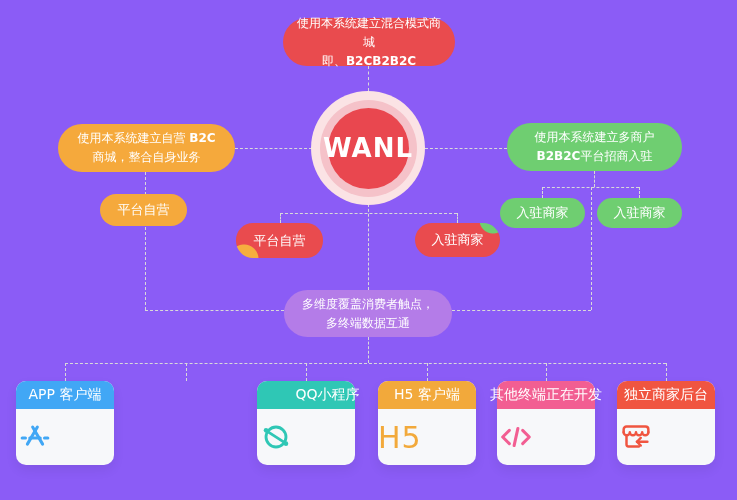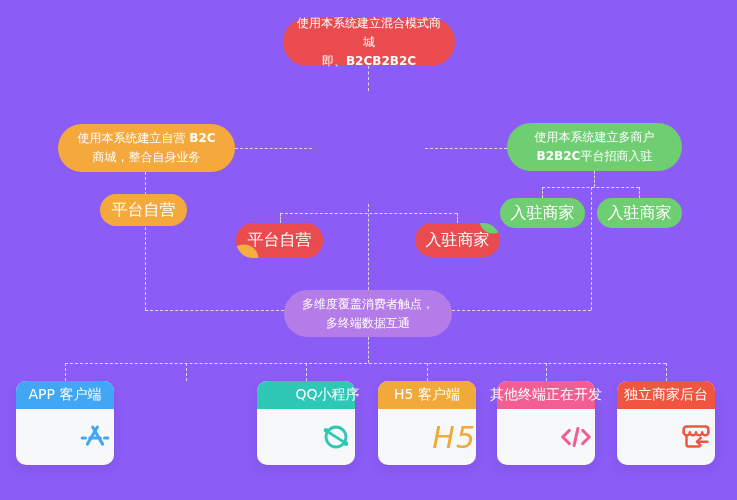--- a/index.html
+++ b/index.html
@@ -17,21 +17,21 @@
     text-align:center;border-radius:24px;padding:4px 14px;box-sizing:border-box;
   }
   .box b{font-weight:bold;}
   .box .wrapline{display:block;width:100%;}
   .red-bg{background:#e94b4e;}
   .orange-bg{background:#f5a93c;}
   .green-bg{background:#6fce71;}
   .purple-bg{background:#b47ce8;}
   
   .pill{
-    position:absolute;z-index:3;color:#fff;font-size:16px;display:flex;
+    position:absolute;z-index:3;color:#fff;font-size:13px;display:flex;
     align-items:center;justify-content:center;border-radius:17px;box-sizing:border-box;
   }
   .pill-orange-accent{
     background-color:#e94b4e;
     background-image:radial-gradient(circle at 8px 36px,#f6ae3f 0 14px,rgba(246,174,63,0) 15px);
   }
   .pill-green-accent{
     background-color:#e94b4e;
     background-image:radial-gradient(circle at 78px -3px,#6fce71 0 13px,rgba(111,206,113,0) 14px);
   }
@@ -45,21 +45,21 @@
   .brand{color:#fff;font-size:26px;font-weight:600;letter-spacing:1px;}
   
   .card{
     position:absolute;top:381px;width:98px;height:84px;z-index:3;border-radius:10px;
     box-shadow:0 5px 12px rgba(0,0,0,0.07);background:#f7f8fa;
   }
   .card-head{
     height:28px;border-radius:10px 10px 0 0;color:#fff;font-size:14px;
     display:flex;align-items:center;justify-content:center;white-space:nowrap;
   }
-  .card-body{height:56px;display:flex;align-items:center;justify-content:flex-end;font-style:italic;}
+  .card-body{height:56px;display:flex;align-items:center;justify-content:flex-start;}
   .h-blue{background:#41a7f5;}
   .h-green{background:#67c76f;}
   .h-teal{background:#2fc7b5;padding-left:43px;}
   .h-amber{background:#f2a93b;}
   .h-pink{background:#f25e92;}
   .h-red{background:#f05540;}
   .h5-glyph{font-size:30px;color:#f2a93b;font-weight:400;letter-spacing:1px;}
   svg{display:block;}
 </style>
 </head>
@@ -89,20 +89,27 @@
   <div class="vline" style="left:306px;top:363px;height:18px;"></div>
   <div class="vline" style="left:427px;top:363px;height:18px;"></div>
   <div class="vline" style="left:546px;top:363px;height:18px;"></div>
   <div class="vline" style="left:666px;top:363px;height:18px;"></div>
 
   <div class="box red-bg" style="left:283px;top:18px;width:172px;height:48px;">
     <span class="wrapline">使用本系统建立混合模式商城</span>
     <span class="wrapline"><span>即、</span><b>B2CB2B2C</b></span>
   </div>
 
+  <div class="ring-outer">
+    <div class="ring-mid">
+      <div class="ring-inner">
+        <span class="brand">WANL</span>
+      </div>
+    </div>
+  </div>
 
   <div class="box orange-bg" style="left:58px;top:124px;width:177px;height:48px;">
     <span><span>使用本系统建立自营 </span><b>B2C</b><span> 商城，整合自身业务</span></span>
   </div>
 
   <div class="box green-bg" style="left:507px;top:123px;width:175px;height:48px;">
     <span class="wrapline">使用本系统建立多商户</span>
     <span class="wrapline"><b>B2B2C</b><span>平台招商入驻</span></span>
   </div>
 

